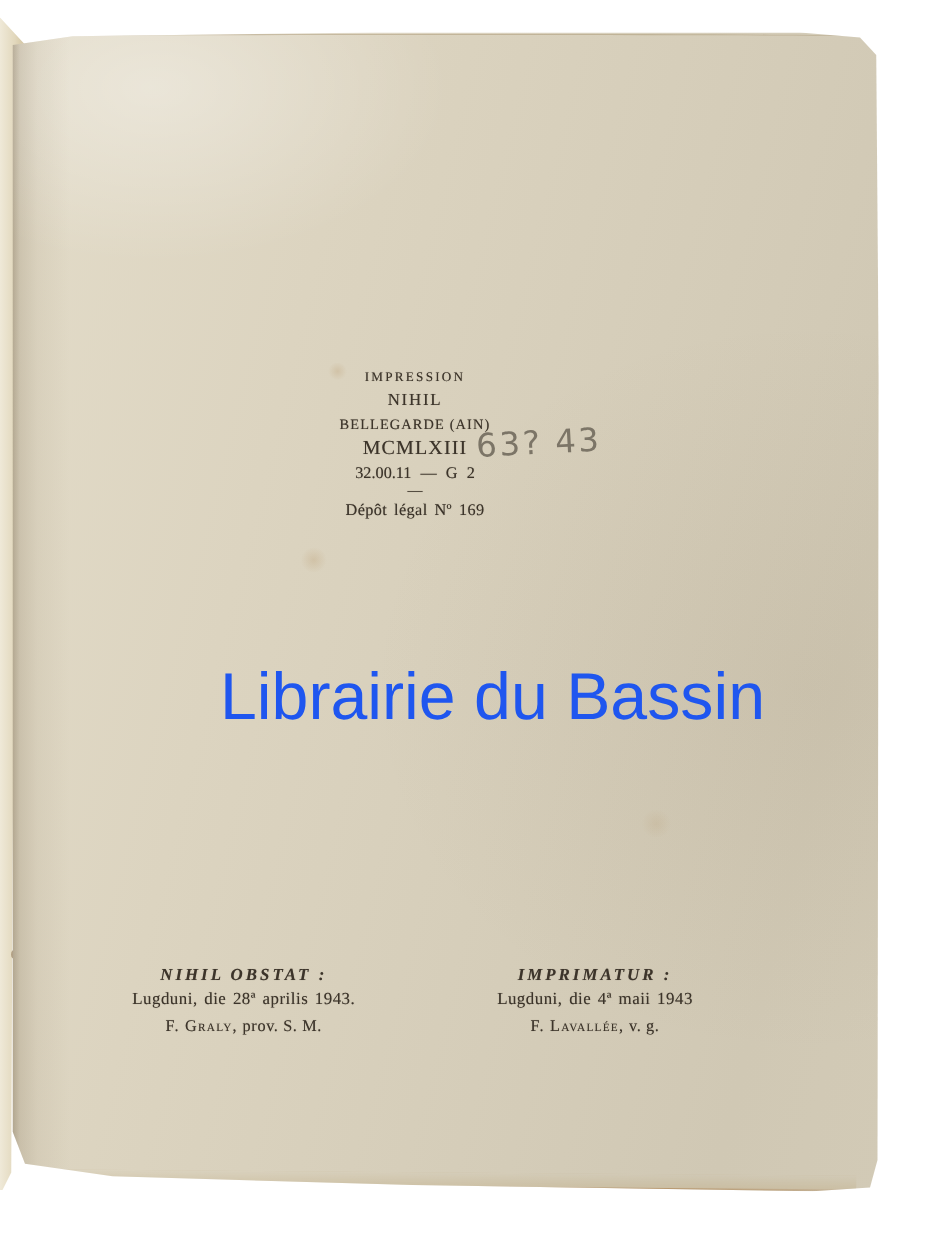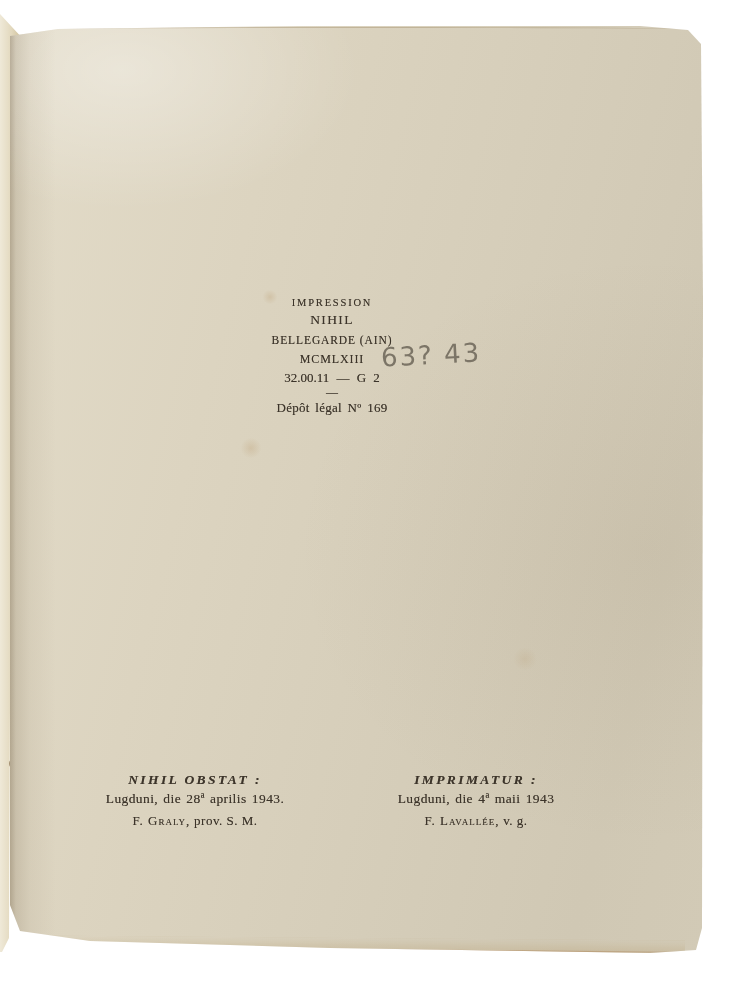--- a/index.html
+++ b/index.html
@@ -86,21 +86,21 @@
     position: absolute;
     left: 132px; top: 296px;
     width: 400px;
     text-align: center;
     color: #3c342a;
     text-shadow: 0 0 0.6px rgba(60,52,42,0.55);
   }
   .imp-1 { font-size: 10.5px; letter-spacing: 1.8px; line-height: 14px; }
   .imp-2 { font-size: 13.5px; letter-spacing: 1.4px; line-height: 20px; }
   .imp-3 { font-size: 11.5px; letter-spacing: 0.9px; line-height: 20px; }
-  .imp-4 { font-size: 12px;   letter-spacing: 0.9px; line-height: 18px; }
+  .imp-4 { font-size: 16px;   letter-spacing: 0.9px; line-height: 18px; }
   .imp-5 { font-size: 13px;   word-spacing: 4px; line-height: 19px; text-align: center; }
   .imp-div { font-size: 12px; line-height: 10px; }
   .imp-6 { font-size: 13px;   word-spacing: 2px; letter-spacing: 0.3px; line-height: 21px; }
 
   
   .handwriting {
     position: absolute;
     left: 381px; top: 340px;
     font-family: "DejaVu Sans", sans-serif;
     font-size: 26px;
@@ -162,20 +162,21 @@
       <div class="imp-2">NIHIL</div>
       <div class="imp-3">BELLEGARDE (AIN)</div>
       <div class="imp-4">MCMLXIII</div>
       <div class="imp-5">32.00.11 — G 2</div>
       <div class="imp-div">—</div>
       <div class="imp-6">Dépôt légal Nº 169</div>
     </div>
 
     <div class="handwriting">63? 43</div>
 
+    <div class="watermark">Librairie du Bassin</div>
 
     <div class="approval left">
       <div class="appr-head">NIHIL OBSTAT :</div>
       <div class="appr-date">Lugduni, die 28ª aprilis 1943.</div>
       <div class="appr-sig">
         <span class="sc">F. Graly,</span>
         <span>prov. S. M.</span>
       </div>
     </div>
 

